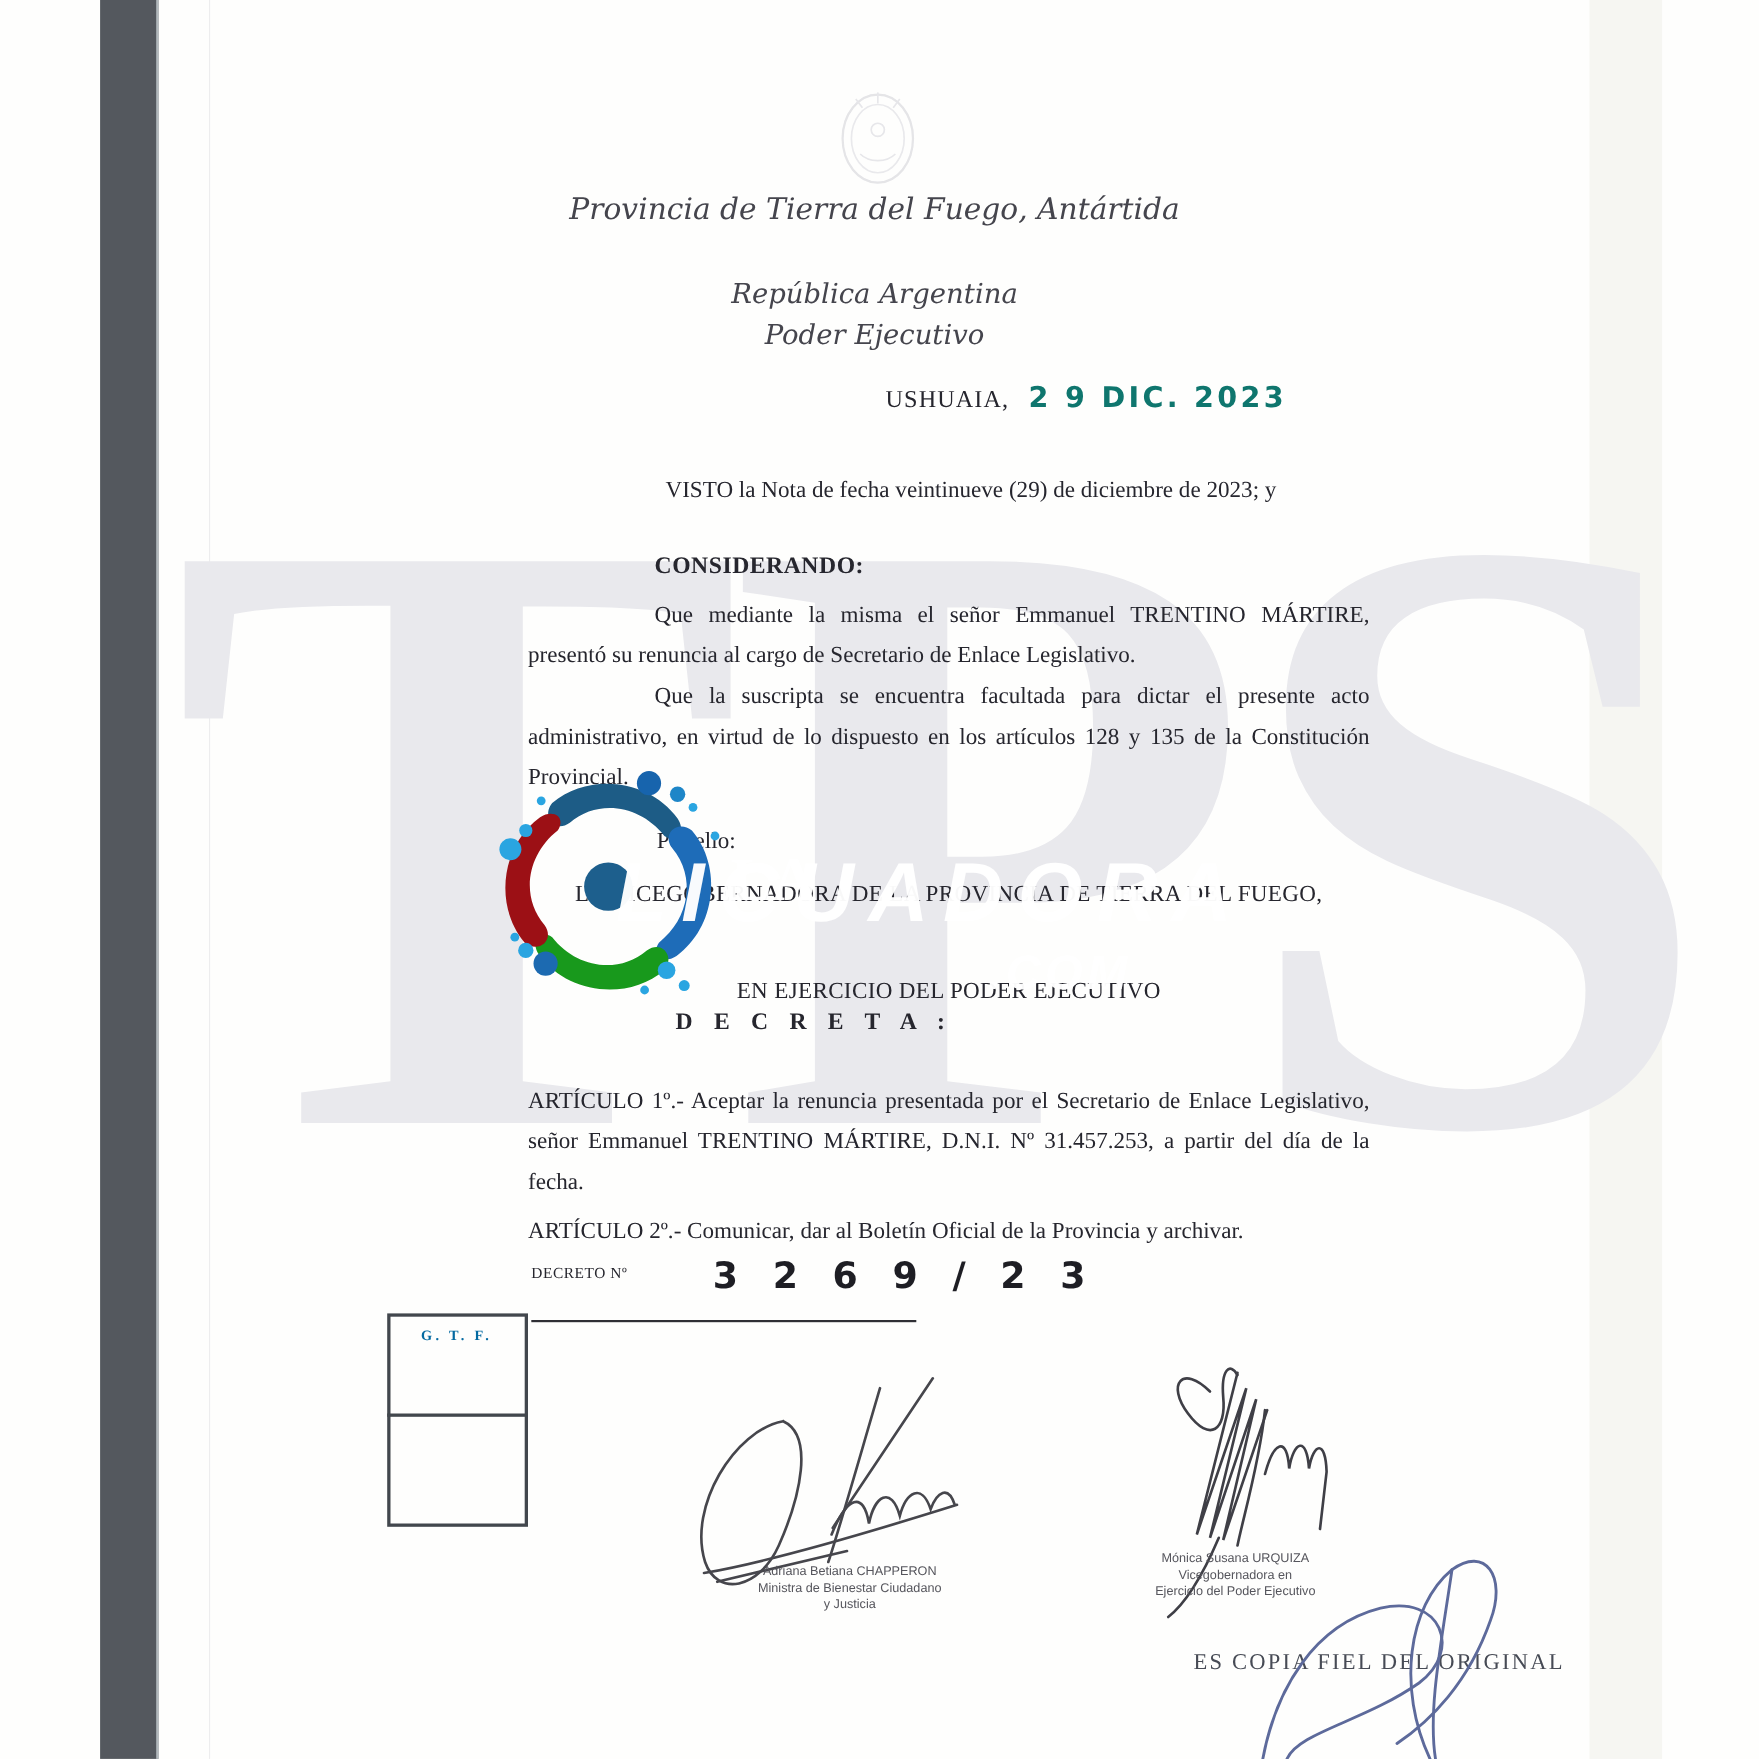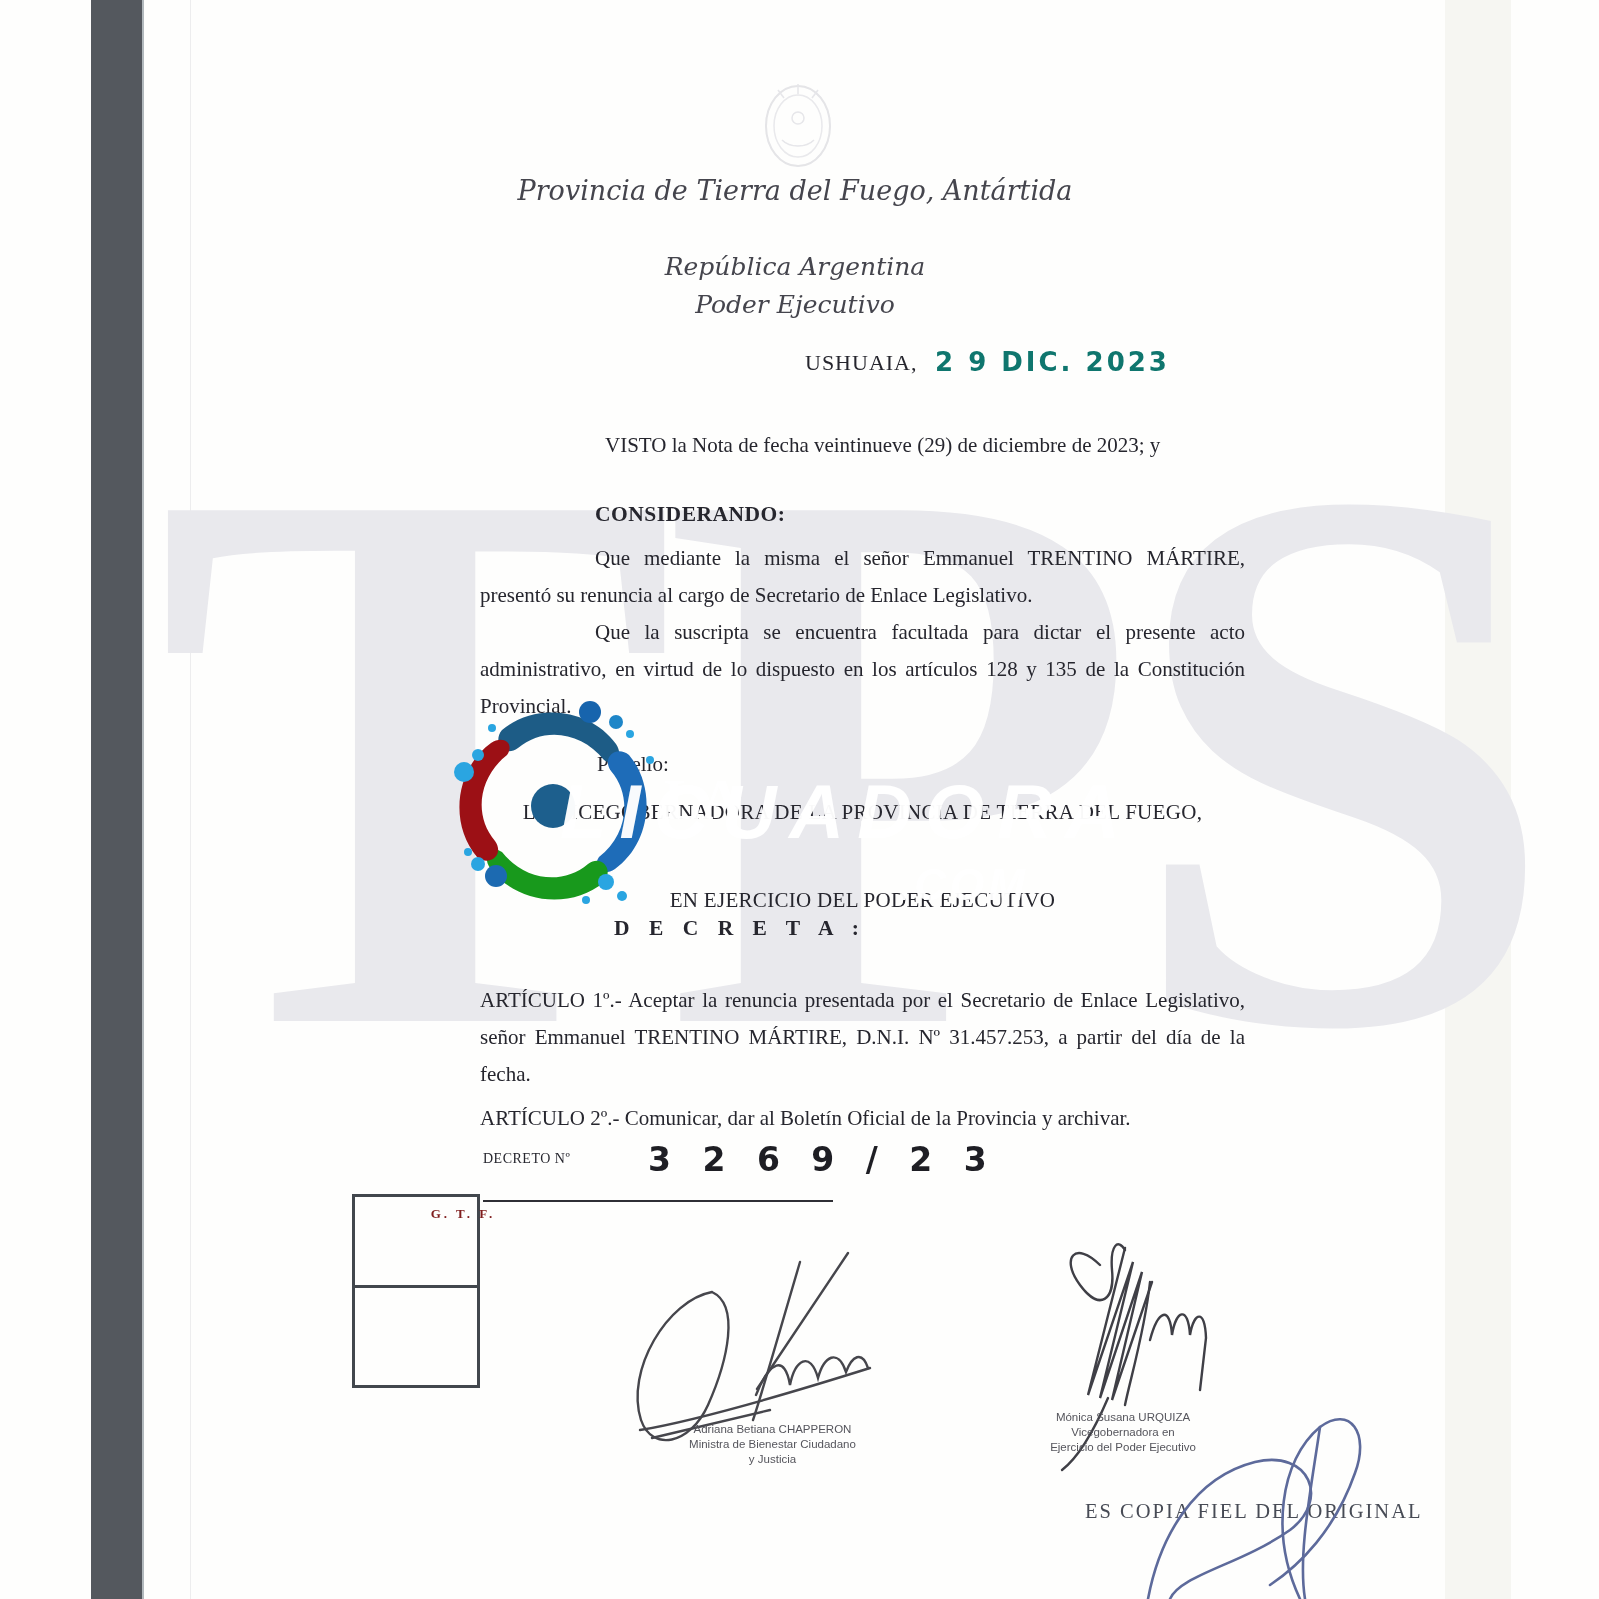--- a/index.html
+++ b/index.html
@@ -31,21 +31,21 @@
   .authority{left:480px;width:765px;text-align:center;font-size:21px;letter-spacing:0.3px;}
   #decreta{left:480px;top:916px;width:520px;text-align:center;font-size:21.5px;font-weight:bold;letter-spacing:7px;}
   .article{left:480px;width:765px;font-size:21px;line-height:37px;text-align:justify;}
   #decreto-number-stamp{left:648px;top:1140px;font-family:"DejaVu Sans",sans-serif;font-weight:bold;
          font-size:33px;letter-spacing:10px;color:#1e1e24;text-align:center;}
   #decreto-label{left:483px;top:1151px;font-size:14px;letter-spacing:0.5px;}
   #decreto-underline{left:483px;top:1200px;width:350px;height:2px;background:#2f2f35;}
   #gtf-box{left:352px;top:1194px;width:122px;height:188px;border:3px solid #42474d;}
   #gtf-divider{left:352px;top:1285px;width:128px;height:3px;background:#42474d;}
   #gtf-label{left:352px;top:1206px;width:126px;text-align:center;font-size:13px;font-weight:bold;
-         letter-spacing:3px;color:#7f1d1d;padding-left:48px;}
+         letter-spacing:3px;color:#0369a1;}
   .sig-text{text-align:center;font-family:"Liberation Sans",sans-serif;font-size:11.5px;line-height:15px;
          color:#55555c;filter:blur(0.7px);}
   #certification{left:1085px;top:1500px;font-size:20.5px;letter-spacing:2px;color:#474b55;}
   
   .white-wm{z-index:4;color:rgba(255,255,255,0.97);font-family:"Liberation Sans",sans-serif;
          font-weight:bold;user-select:none;}
   #wm-la{left:664px;top:768px;font-size:56px;font-family:Liberation Serif, serif;}
   #wm-main{left:560px;top:768px;font-size:76px;font-style:italic;letter-spacing:13px;}
   #wm-com{left:898px;top:860px;font-size:44px;font-style:italic;letter-spacing:4px;}
   svg{display:block;}

